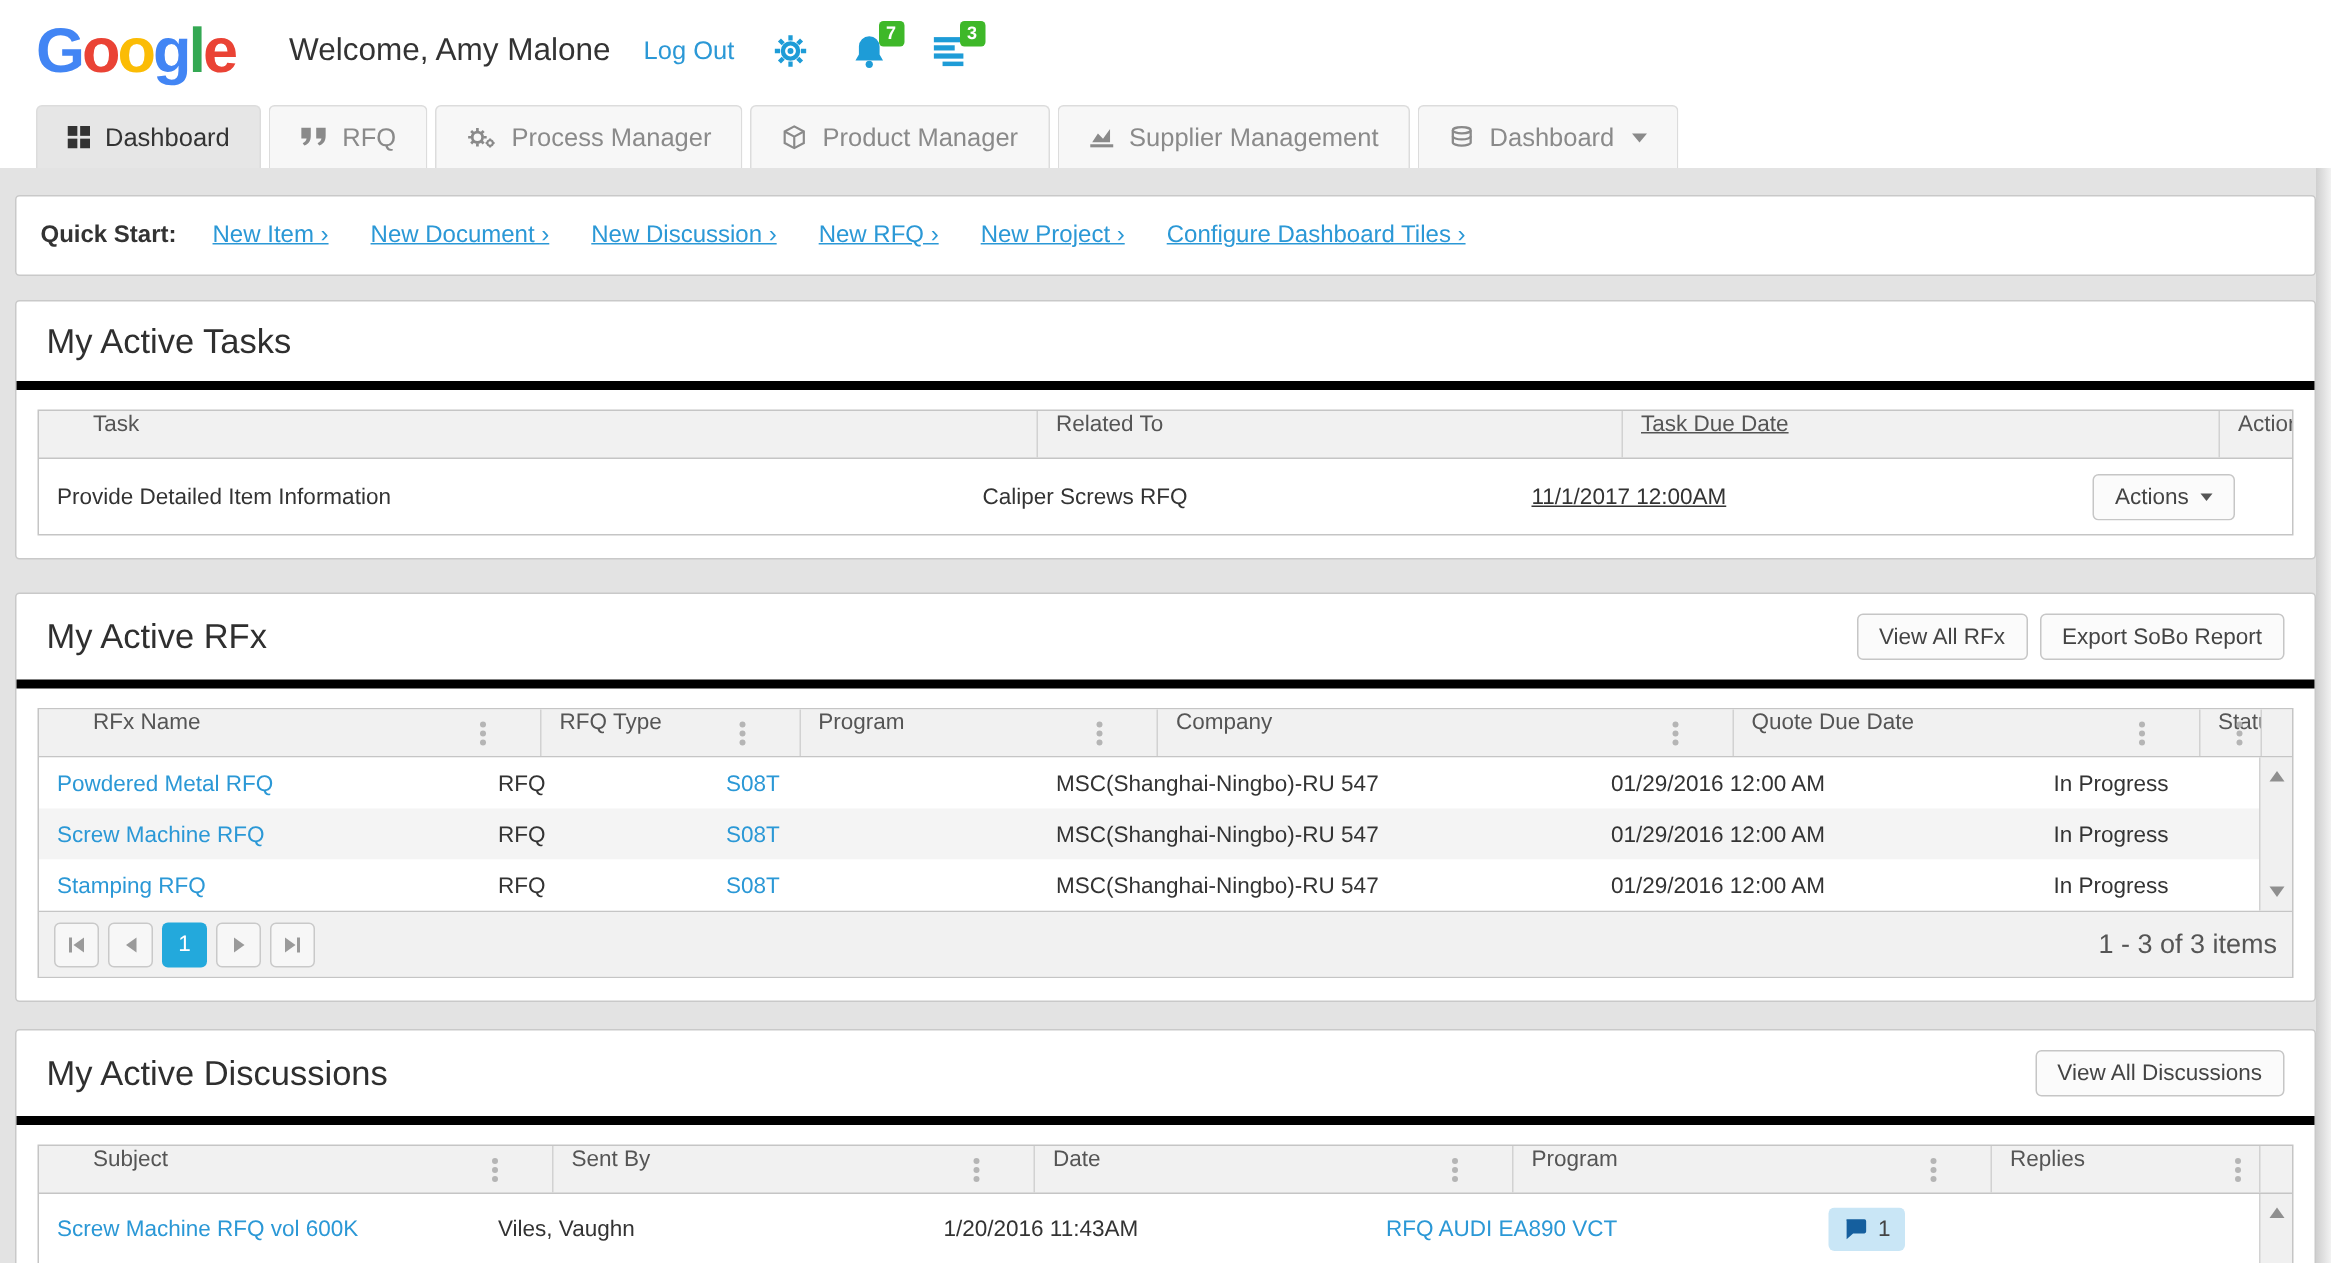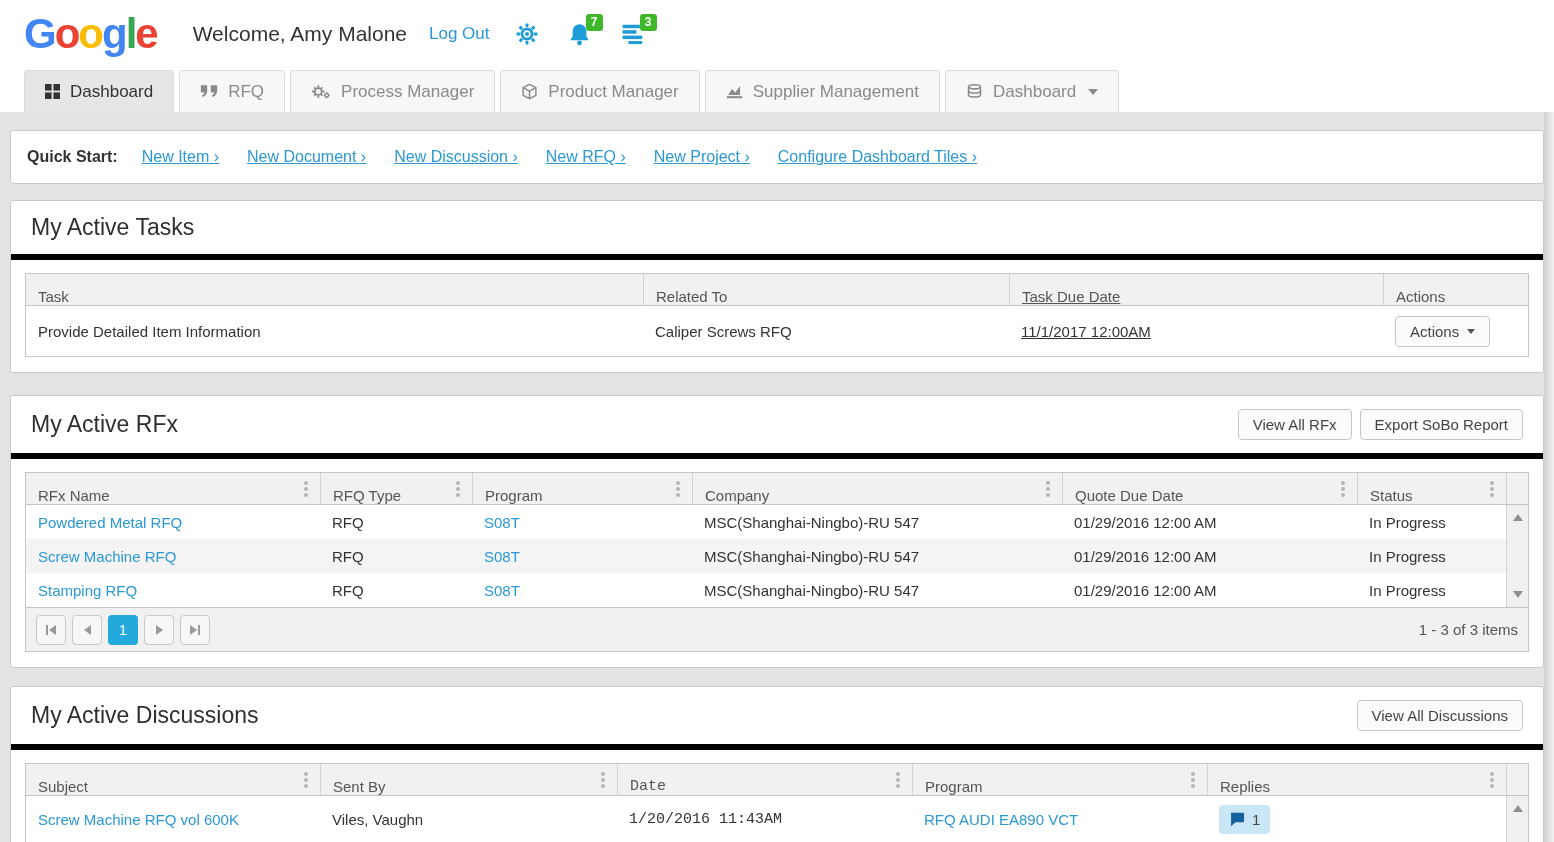--- a/index.html
+++ b/index.html
@@ -41,22 +41,22 @@
   .btn { display:inline-flex; align-items:center; gap:8px; padding:6px 14px; font-size:15px; color:#444;
         background:#fbfbfb; border:1px solid #c6c6c6; border-radius:4px; cursor:pointer; white-space:nowrap; }
   .btn .caret { width:0; height:0; border-left:4px solid transparent; border-right:4px solid transparent;
         border-top:5px solid #555; }
 
   .panel-body { padding:13px 14px 15px 14px; }
 
   
   .grid { border:1px solid #c5c5c5; }
   .grid-head { display:flex; background:#f1f1f1; border-bottom:1px solid #c5c5c5; }
-  .gh-cell { position:relative; display:flex; align-items:flex-end; height:31px; padding:0 28px 0 12px;
-        font-size:15px; color:#555; border-left:1px solid #d2d2d2; cursor:pointer; overflow:hidden; }
+  .gh-cell { position:relative; display:flex; align-items:flex-start; height:31px; padding:0 28px 0 12px;
+        font-size:15px; color:#555; border-left:1px solid #d2d2d2; cursor:pointer; overflow:hidden;margin-left:24px; }
   .gh-cell:first-child { border-left:none; }
   .gh-stub { width:22px; border-left:1px solid #d2d2d2; }
   .col-dots { position:absolute; right:12px; top:50%; width:4px; height:4px; margin-top:-2px; border-radius:50%;
         background:#b5b5b5; box-shadow:0 -6px 0 #b5b5b5, 0 6px 0 #b5b5b5; cursor:pointer; }
 
   .grid-bodywrap { display:flex; }
   .grid-rows { flex:1; min-width:0; }
   .grid-row { display:flex; align-items:center; background:#fff; }
   .grid-row.alt { background:#f4f4f4; }
   .g-cell { padding:0 12px; overflow:hidden; white-space:nowrap; }
@@ -65,40 +65,40 @@
   .vscroll { width:22px; position:relative; background:#f0f0f0; border-left:1px solid #d2d2d2; cursor:pointer; }
   .tri-up { position:absolute; top:9px; left:50%; margin-left:-5px; width:0; height:0;
         border-left:5px solid transparent; border-right:5px solid transparent; border-bottom:7px solid #8f8f8f; }
   .tri-down { position:absolute; bottom:9px; left:50%; margin-left:-5px; width:0; height:0;
         border-left:5px solid transparent; border-right:5px solid transparent; border-top:7px solid #8f8f8f; }
 
   
   .tasks-grid .c0{width:617px;} .tasks-grid .c1{width:366px;} .tasks-grid .c2{width:374px;text-decoration:underline;} .tasks-grid .c3{flex:1;}
   .rfx-grid .c0{width:294px;} .rfx-grid .c1{width:152px;} .rfx-grid .c2{width:220px;}
   .rfx-grid .c3{width:370px;} .rfx-grid .c4{width:295px;} .rfx-grid .c5{flex:1;}
-  .disc-grid .c0{width:294px;} .disc-grid .c1{width:297px;} .disc-grid .c2{width:295px;font-family:Liberation Mono, monospace;}
+  .disc-grid .c0{width:294px;} .disc-grid .c1{width:297px;} .disc-grid .c2{width:295px;}
   .disc-grid .c3{width:295px;} .disc-grid .c4{flex:1;}
 
   .tasks-grid .grid-row { height:50px; }
   .rfx-grid .grid-row { height:34px; }
   .disc-grid .grid-row { height:47px; }
 
   
   .pager { display:flex; align-items:center; gap:6px; height:44px; padding:0 10px; background:#f1f1f1;
         border-top:1px solid #c5c5c5; }
   .pg-btn { width:30px; height:30px; background:#f7f7f7; border:1px solid #c9c9c9; border-radius:4px;
         display:inline-flex; align-items:center; justify-content:center; gap:1px; cursor:pointer; }
   .pg-btn .bar { width:2px; height:10px; background:#9a9a9a; }
   .pg-btn .tl { width:0; height:0; border-top:5px solid transparent; border-bottom:5px solid transparent;
         border-right:7px solid #9a9a9a; }
   .pg-btn .tr { width:0; height:0; border-top:5px solid transparent; border-bottom:5px solid transparent;
         border-left:7px solid #9a9a9a; }
   .pg-current { width:30px; height:30px; border-radius:4px; background:var(--pager-active); color:#fff;
         font-size:15px; display:inline-flex; align-items:center; justify-content:center; cursor:pointer; }
-  .pg-summary { margin-left:auto; color:#555; font-size:15px; }
+  .pg-summary { margin-left:auto; color:#555; font-size:18px; }
 
   
   .reply-badge { display:inline-flex; align-items:center; gap:7px; padding:6px 10px; border-radius:4px; cursor:pointer; }
   .reply-badge svg { display:block; }
   .reply-count { font-size:15px; color:#444; }
 
   
   .tasks-panel { margin-bottom:22px; }
   .rfx-panel { margin-bottom:18px; }
 

